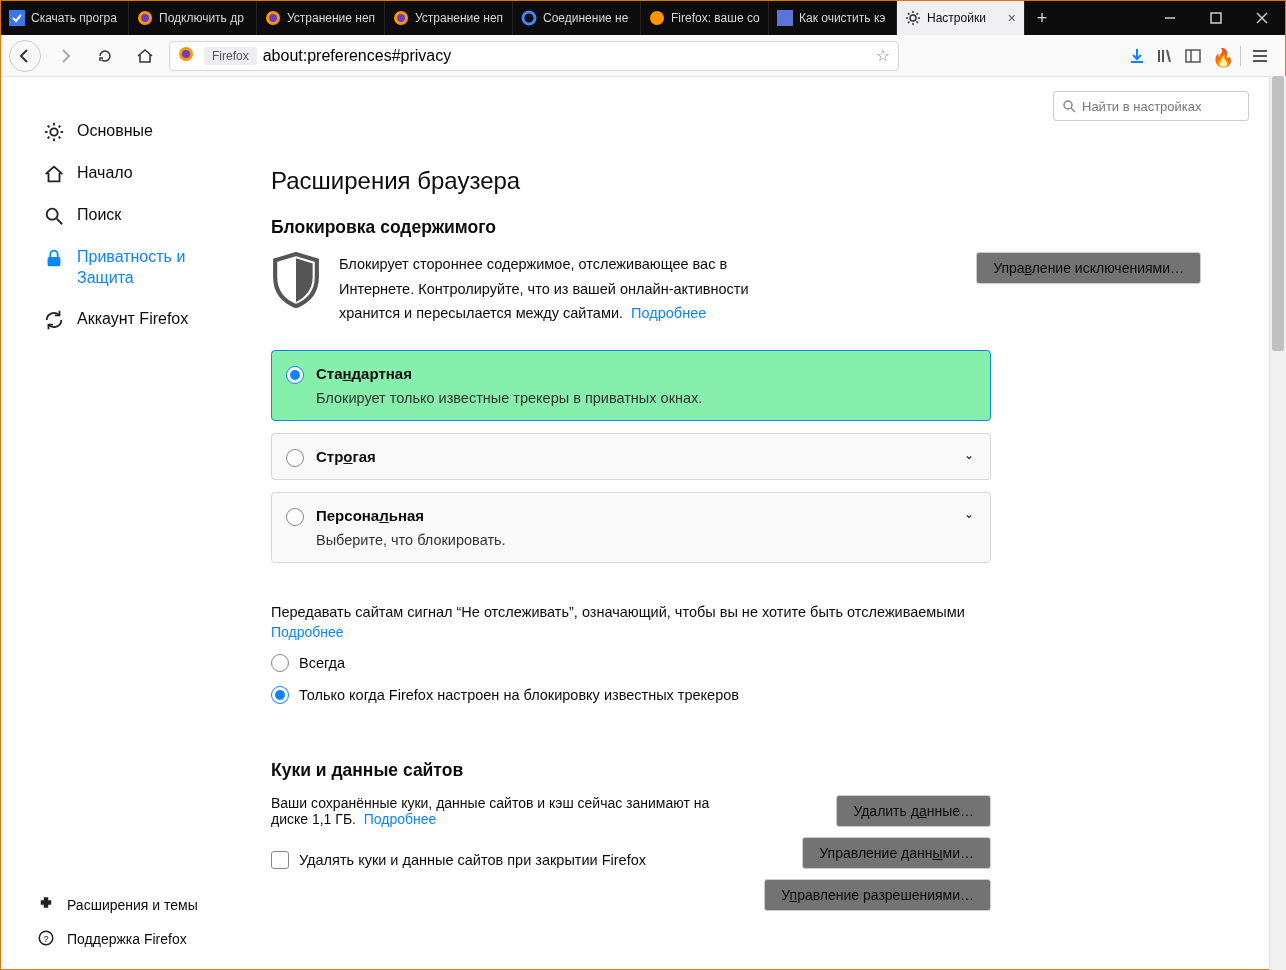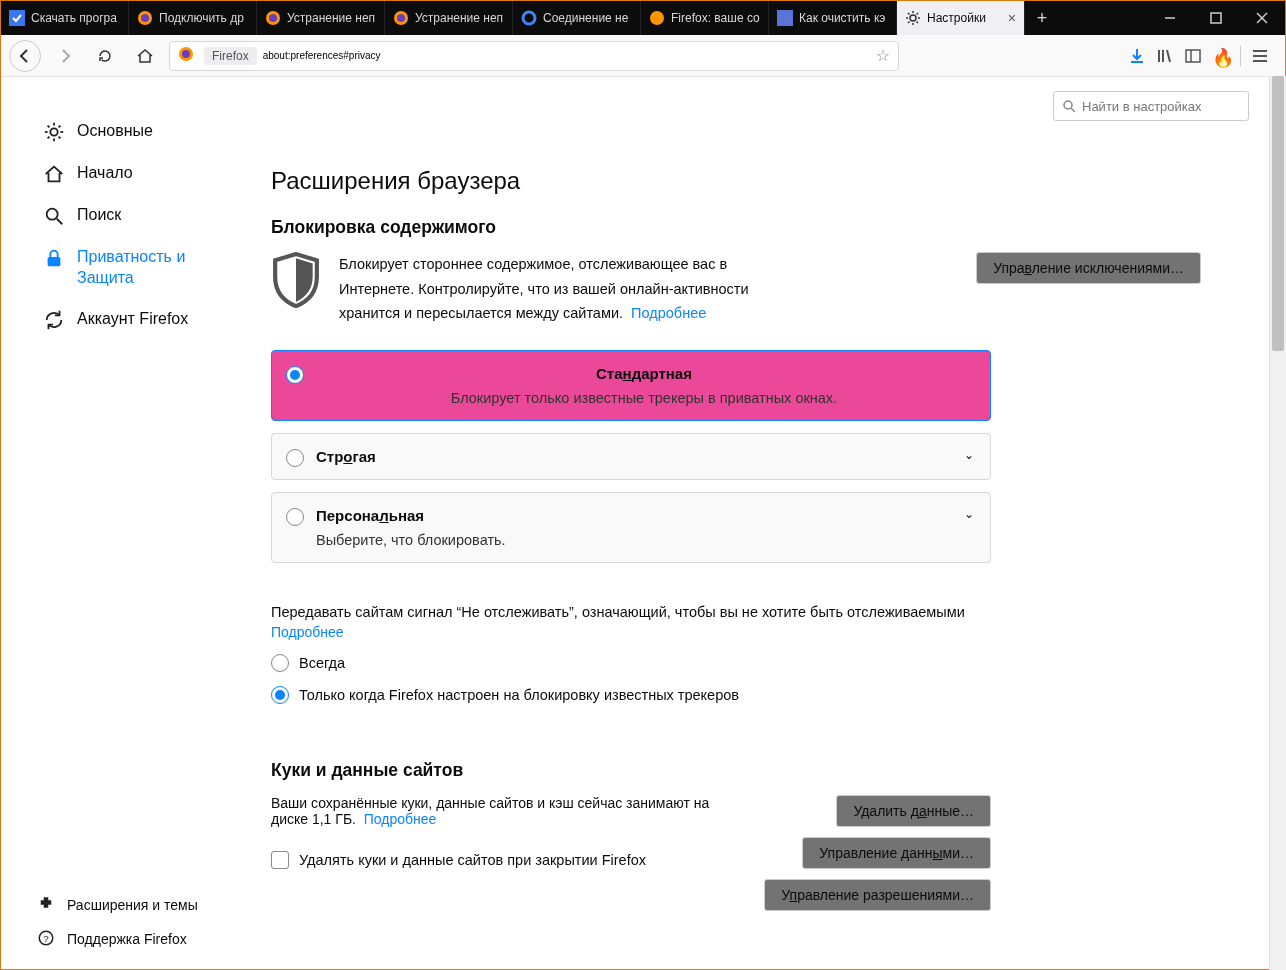--- a/index.html
+++ b/index.html
@@ -12,21 +12,21 @@
 .tab .close { font-size: 14px; opacity: .7; }
 .newtab { width: 34px; display: flex; align-items: center; justify-content: center; color: #d8d8d8; font-size: 18px; cursor: pointer; }
 .winctrls { margin-left: auto; display: flex; }
 .winctrls div { width: 46px; display: flex; align-items: center; justify-content: center; color: #ccc; cursor: pointer; font-size: 12px; }
 .toolbar { display: flex; align-items: center; height: 42px; background: #f9f9fa; padding: 0 8px; gap: 8px; border-bottom: 1px solid #e4e4e4; }
 .navbtn { width: 32px; height: 32px; display: flex; align-items: center; justify-content: center; border-radius: 4px; cursor: pointer; }
 .navbtn.back { border: 1px solid #ccc; border-radius: 50%; }
 .navbtn.disabled { opacity: .4; }
 .urlbar { flex: 1; max-width: 730px; display: flex; align-items: center; background: #fff; border: 1px solid #d7d7db; border-radius: 4px; height: 30px; padding: 0 8px; gap: 6px; }
 .urlbar .ident { background: #ededf0; border-radius: 3px; padding: 2px 8px; font-size: 12px; color: #555; margin-left: 4px; }
-.urlbar input { flex: 1; border: none; outline: none; font-size: 10px; background: transparent; }
+.urlbar input { flex: 1; border: none; outline: none; font-size: 16px; background: transparent; }
 .toolicons { display: flex; gap: 10px; margin-left: auto; align-items: center; padding-right: 8px; }
 .toolicons svg, .toolicons span { width: 18px; height: 18px; }
 .content { display: flex; height: calc(100% - 76px); position: relative; }
 .sidebar { width: 240px; padding: 34px 10px 10px 36px; }
 .side-item { display: flex; gap: 12px; align-items: flex-start; padding: 10px 6px; color: #0c0c0d; cursor: pointer; font-size: 16px; }
 .side-item.active { color: #0a84ff; }
 .side-item .sicon { width: 22px; height: 22px; flex-shrink: 0; }
 .side-item .slabel { line-height: 1.3; }
 .side-footer { position: absolute; bottom: 14px; left: 36px; }
 .side-footer .fitem { display: flex; gap: 12px; align-items: flex-end; padding: 8px 0; font-size: 14px; cursor: pointer; }
@@ -36,21 +36,21 @@
 h1 { font-size: 24px; font-weight: 500; margin-bottom: 22px; }
 h2 { font-size: 17.5px; font-weight: 600; margin-bottom: 14px; }
 .blockintro { display: flex; gap: 18px; align-items: flex-start; }
 .blockintro .shield { width: 50px; height: 56px; flex-shrink: 0; }
 .blockintro p { font-size: 14.5px; line-height: 1.7; max-width: 430px; }
 a.link { color: #0a84ff; text-decoration: none; }
 .btn { background: #737373; border: 1px solid #ccc; border-radius: 3px; color: #0c0c0d; padding: 7px 16px; font-size: 14px; cursor: pointer; white-space: nowrap; }
 .btn.right { margin-left: auto; }
 .cards { margin-top: 24px; display: flex; flex-direction: column; gap: 12px; max-width: 720px; }
 .card { border: 1px solid #d7d7db; border-radius: 4px; padding: 14px 18px; display: flex; flex-direction: column; gap: 8px; cursor: pointer; position: relative; background: #f9f9fa; }
-.card.selected { background: #ec4899; border-color: #0a84ff; align-items: center; }
+.card.selected { background: #86efac; border-color: #0a84ff; }
 .card .radio { width: 18px; height: 18px; border-radius: 50%; border: 1px solid #888; position: absolute; left: 14px; top: 15px; background: #fff; }
 .card.selected .radio { border-color: #0a84ff; }
 .card.selected .radio::after { content: ""; position: absolute; inset: 3px; border-radius: 50%; background: #0a84ff; }
 .card .ctitle { font-weight: 600; font-size: 15px; margin-left: 26px; }
 .card .cdesc { font-size: 14.5px; margin-left: 26px; color: #333; }
 .card .chev { position: absolute; right: 16px; top: 14px; font-size: 12px; }
 .dnt { margin-top: 38px; max-width: 720px; }
 .dnt p { font-size: 14.5px; line-height: 1.6; }
 .radiorow { display: flex; align-items: center; gap: 10px; margin-top: 14px; font-size: 14.5px; }
 .radiorow .ring { width: 18px; height: 18px; border-radius: 50%; border: 1px solid #888; position: relative; background: #fff; }

